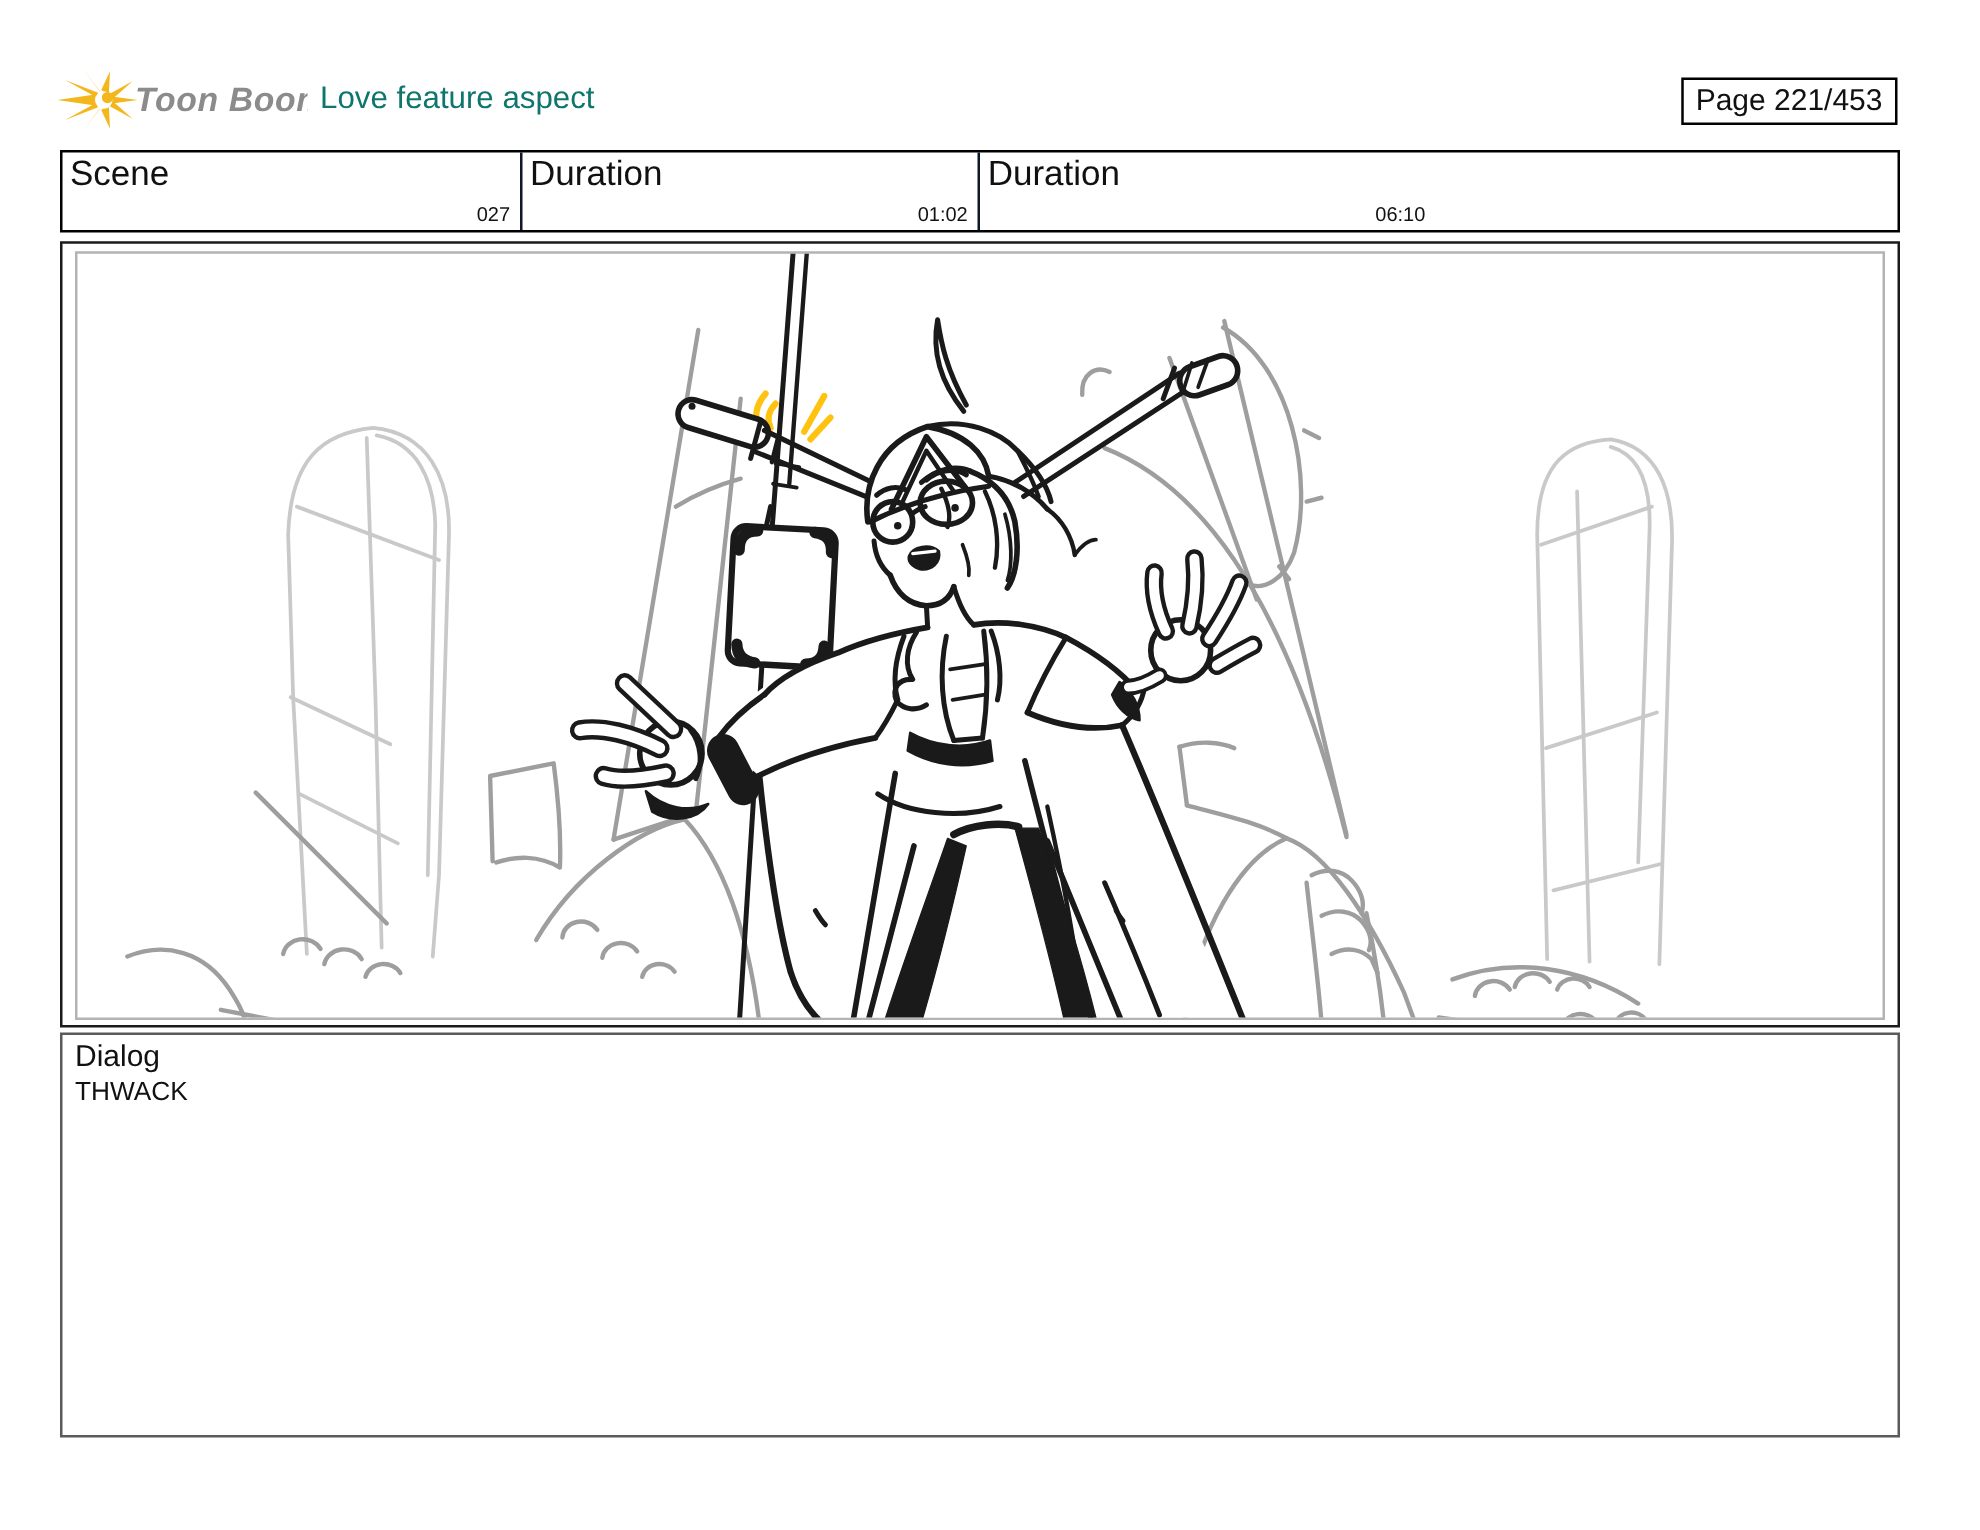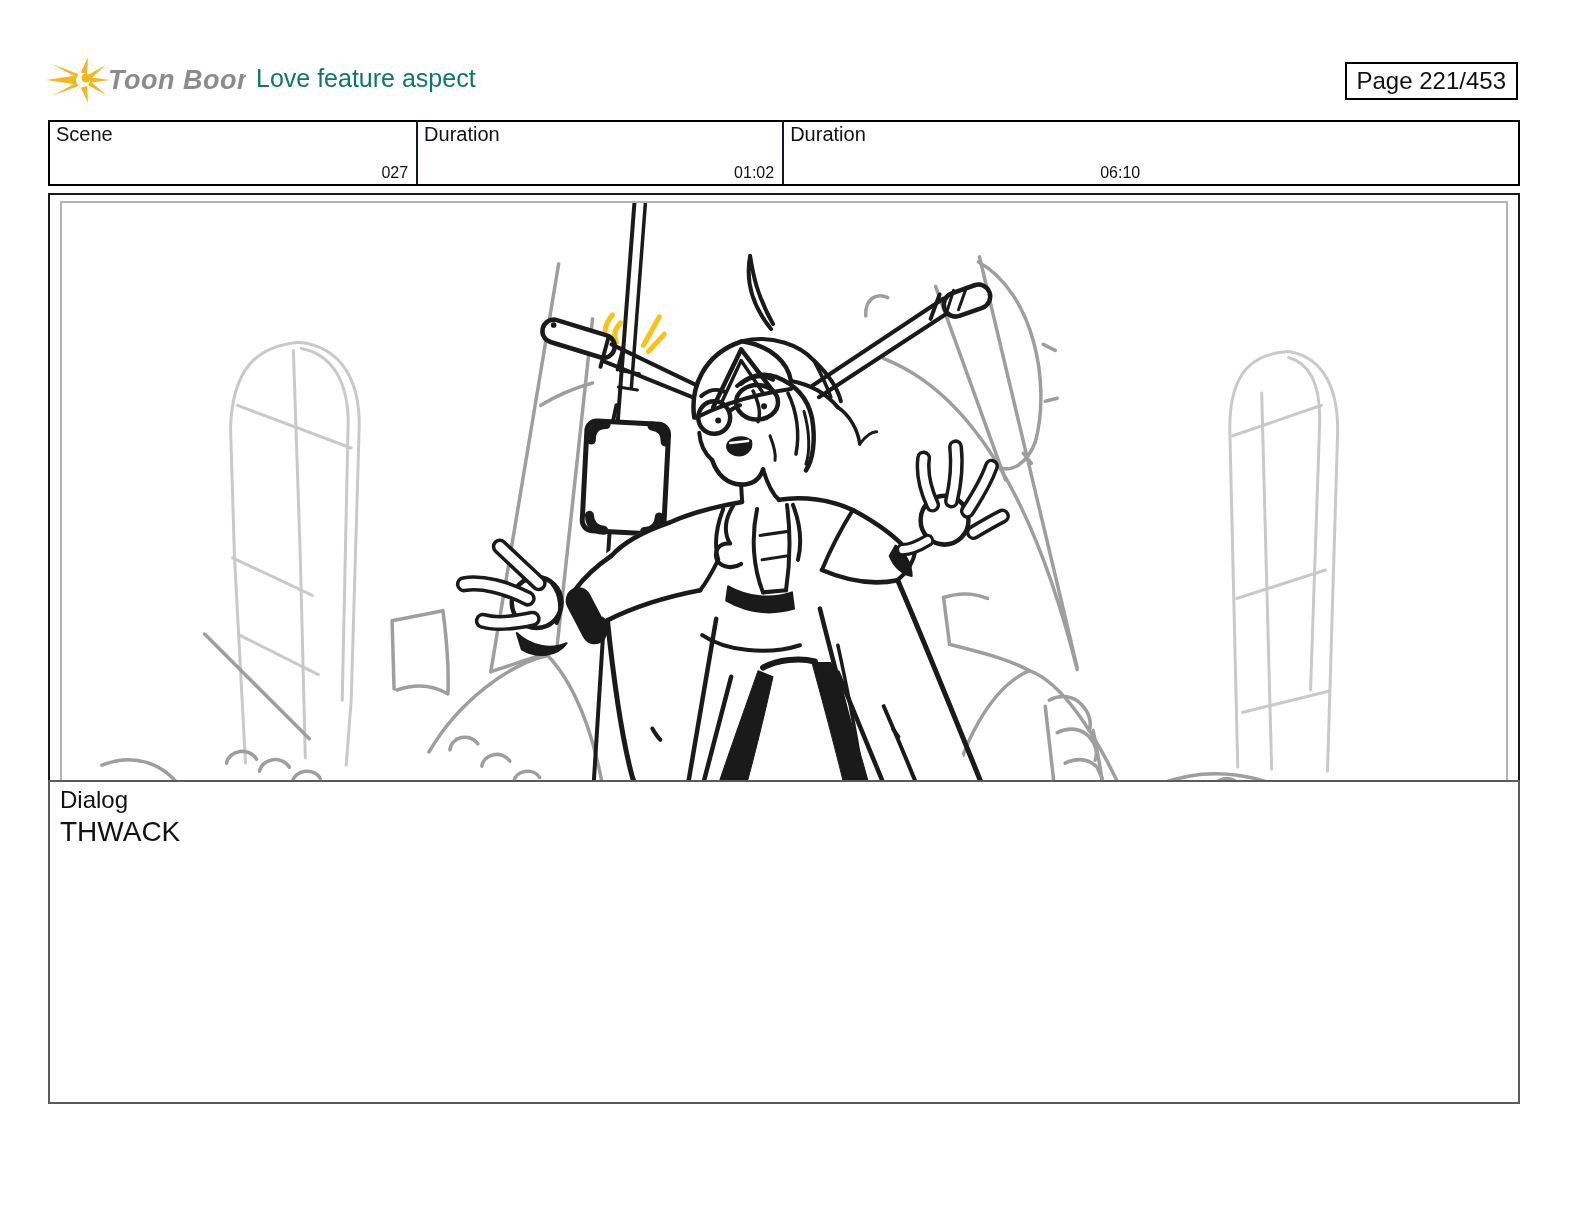--- a/index.html
+++ b/index.html
@@ -8,30 +8,30 @@
   
   .brand-logo{position:absolute;left:46px;top:54px;width:200px;height:52px;}
   .doc-title{position:absolute;left:256px;top:64px;font-size:25px;color:#0f766e;white-space:nowrap;text-align:right;}
   .page-box{position:absolute;right:66px;top:62px;height:34px;border:2px solid #000;
             padding:0 10px;font-size:24px;line-height:34px;white-space:nowrap;text-align:right;}
   
   .info-table{position:absolute;left:48px;top:120px;width:1468px;height:62px;
               border:2px solid #000;display:grid;grid-template-columns:1fr 1fr 1fr 1.01fr;}
   .info-cell{position:relative;border-left:2px solid #0f172a;}
   .info-cell:first-child{border-left:none;}
-  .info-label{position:absolute;left:6px;top:1px;font-size:20px;}
+  .info-label{position:absolute;left:6px;top:1px;font-size:28px;}
   .info-value{position:absolute;right:8px;bottom:2px;font-size:16px;}
   
   .panel{position:absolute;left:48px;top:193px;width:1468px;height:625px;border:2px solid #1a1a1a;background:#fff;}
   .panel-frame{position:absolute;left:10px;top:6px;right:10px;bottom:4px;border:2px solid #b3b3b3;}
   .panel-frame svg{position:absolute;left:0;top:0;width:100%;height:100%;}
   
-  .dialog-box{position:absolute;left:48px;top:780px;width:1468px;height:320px;border:2px solid #5a5a5a;background:#fff;}
+  .dialog-box{position:absolute;left:48px;top:826px;width:1468px;height:320px;border:2px solid #5a5a5a;background:#fff;}
   .dialog-label{position:absolute;left:10px;top:4px;font-size:24px;}
-  .dialog-text{position:absolute;left:10px;top:34px;font-size:28px;}
+  .dialog-text{position:absolute;left:10px;top:34px;font-size:21px;}
 </style>
 </head>
 <body>
 
 <div class="page">
 
   <svg class="brand-logo" viewBox="0 0 200 52">
     <g fill="#F3B71D">
       <polygon points="0,26 34,21 34,31"></polygon>
       <polygon points="6,10 32,20 37,27"></polygon>

